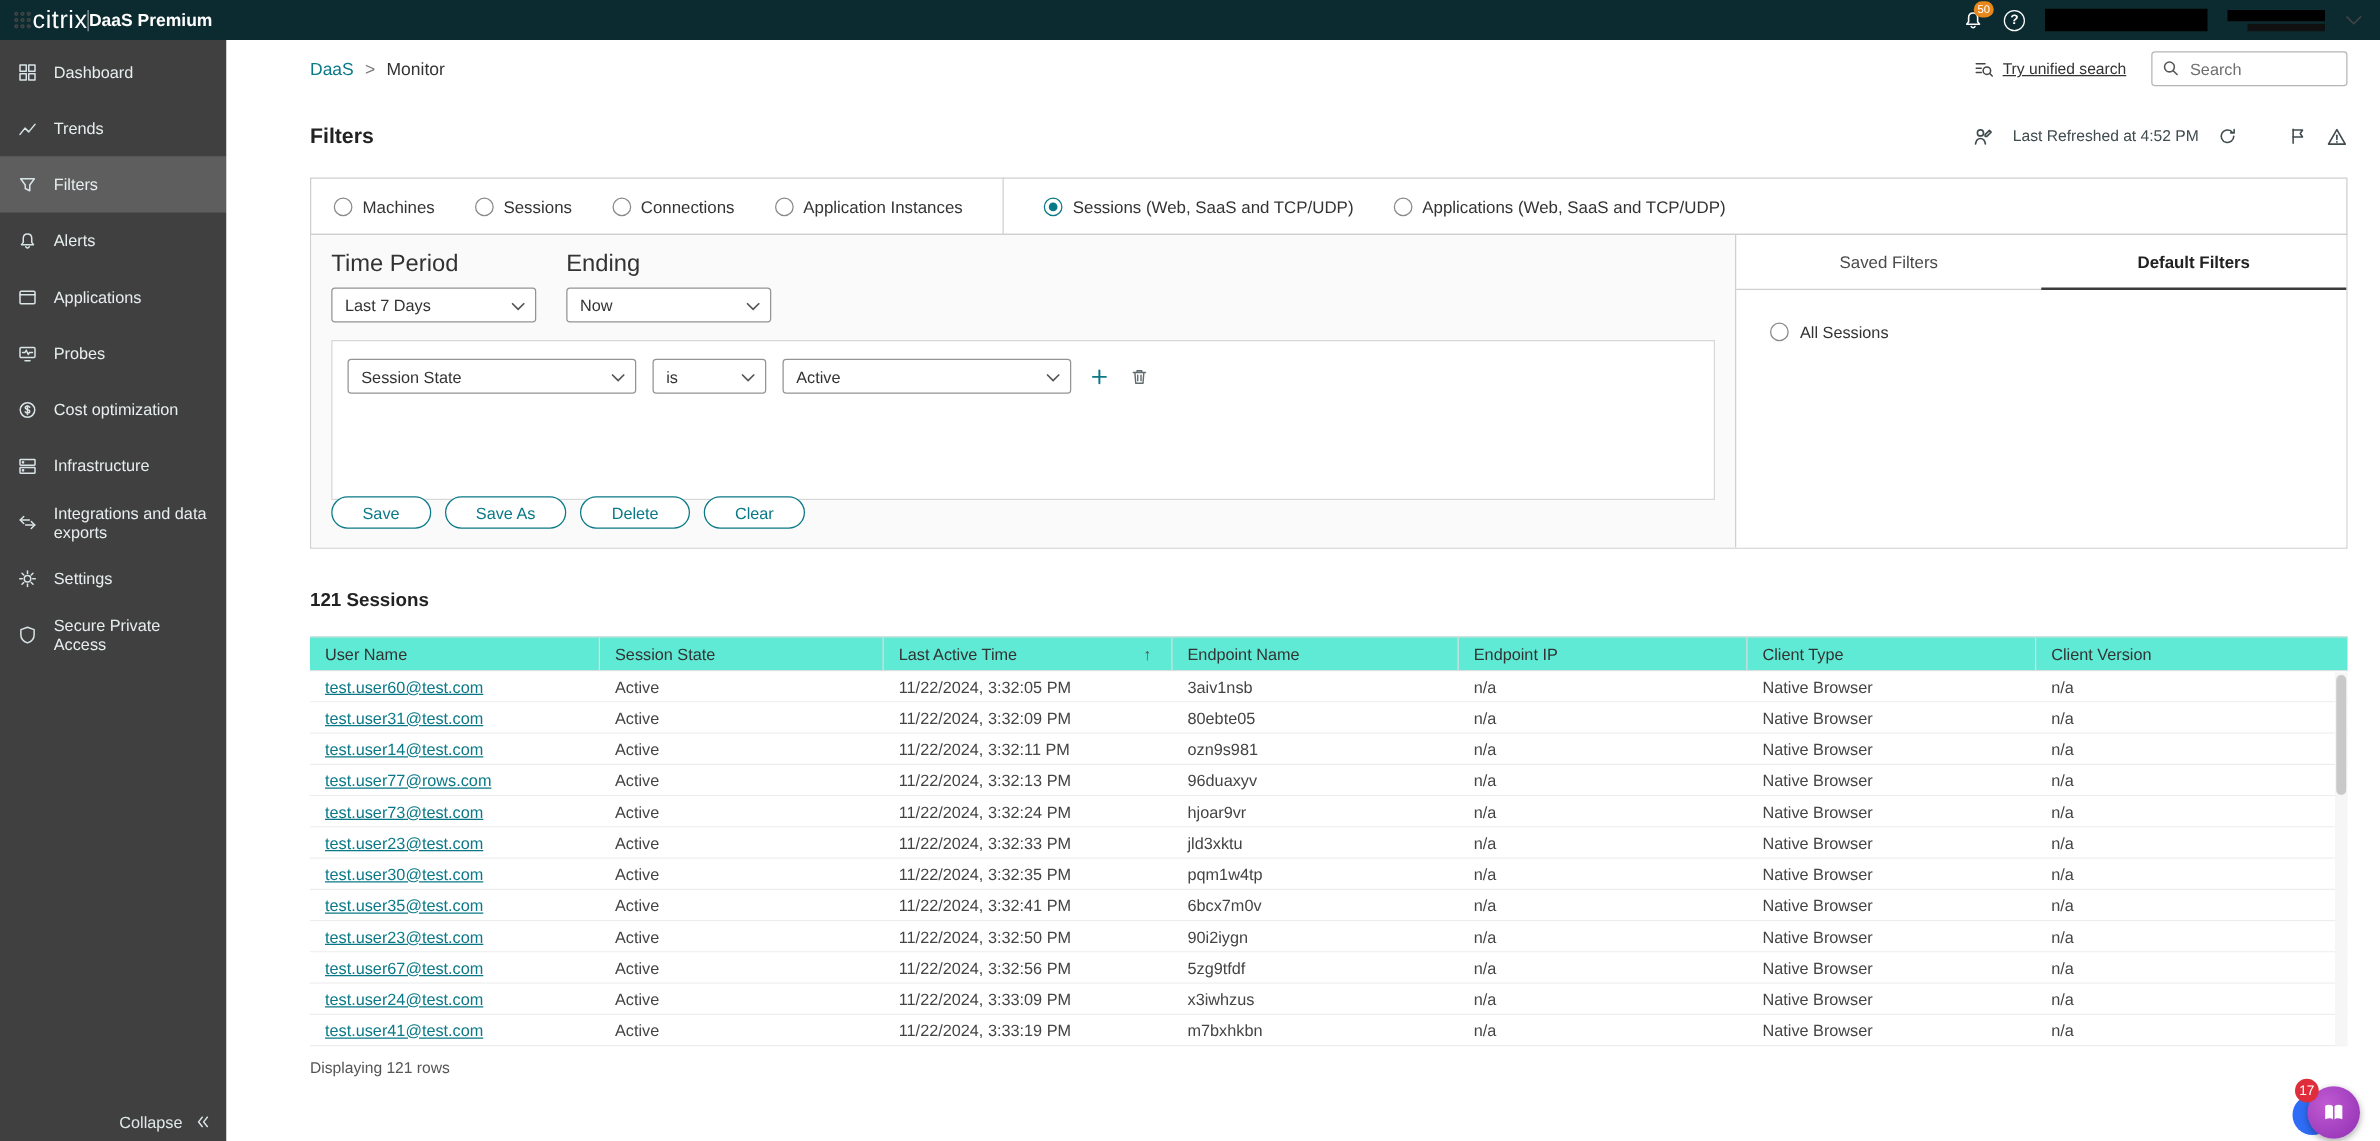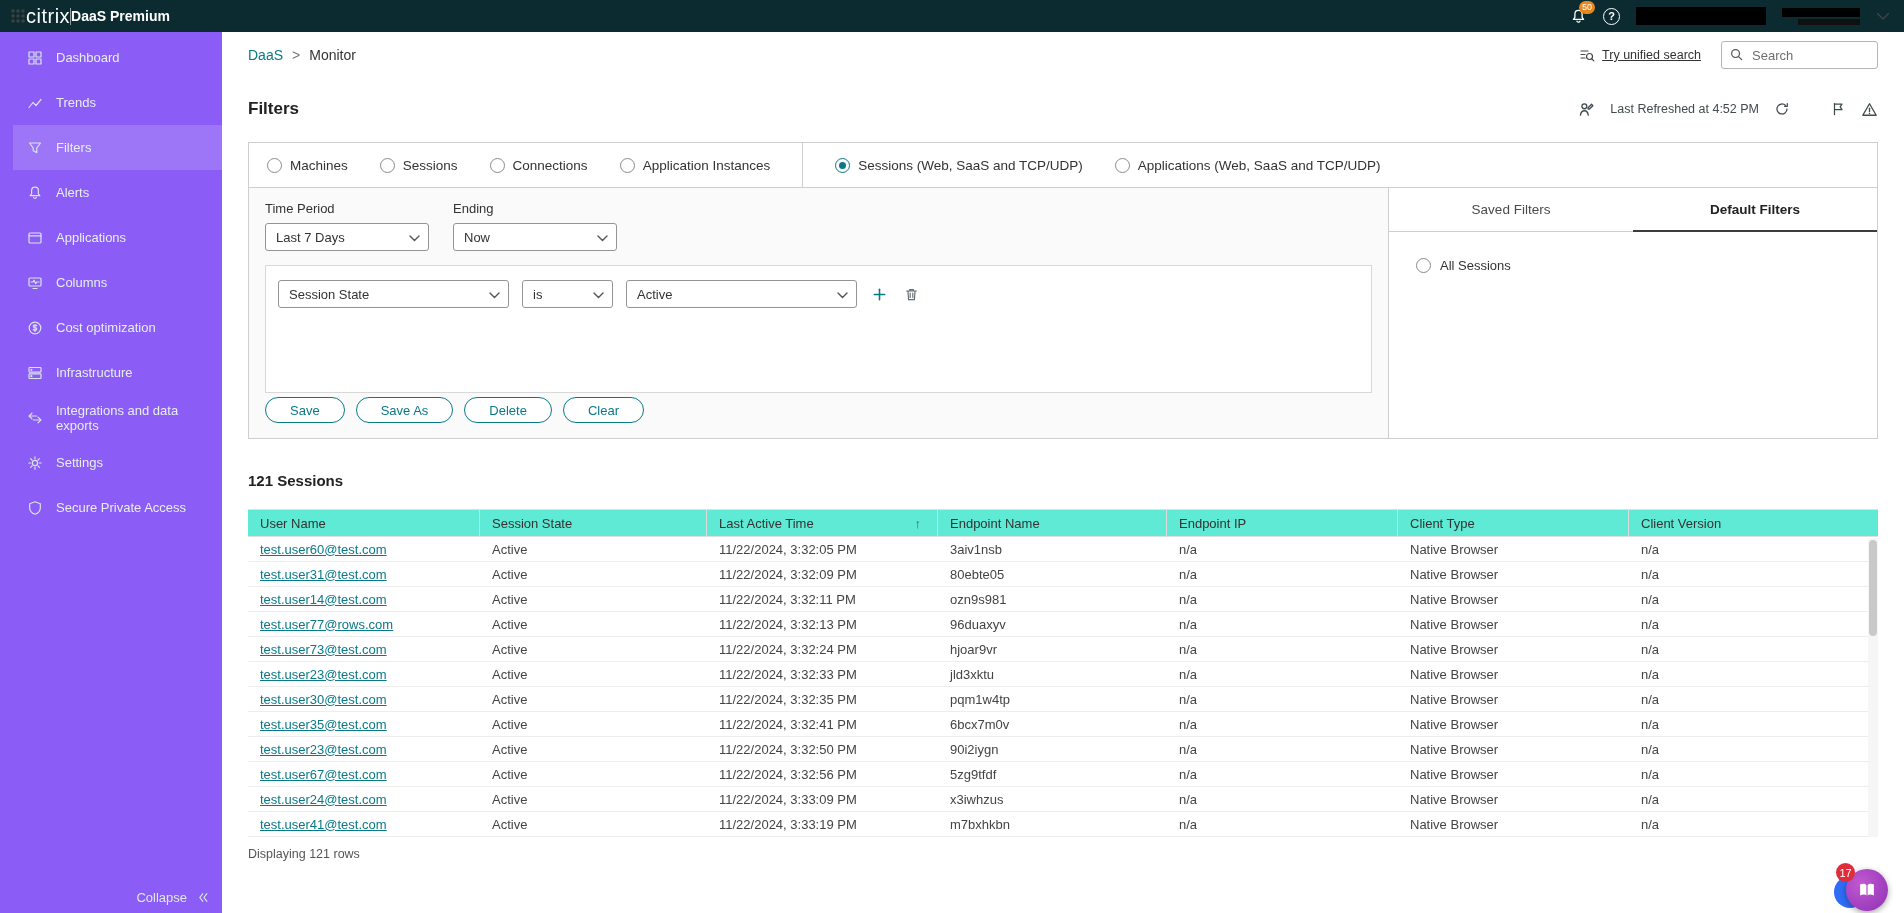--- a/index.html
+++ b/index.html
@@ -17,21 +17,21 @@
   .bell-wrap { position:relative; cursor:pointer; }
   .bell-badge { position:absolute; top:-7px; left:9px; background:#e8871a; color:#fff; font-size:9px; min-width:15px; height:13px; border-radius:7px; display:flex; align-items:center; justify-content:center; padding:0 3px; }
   .help-icon { width:17px; height:17px; border:1.4px solid #fff; border-radius:50%; display:flex; align-items:center; justify-content:center; font-size:11px; font-weight:700; cursor:pointer; }
   .help-icon::after { content:"?"; }
   .redact-a { width:130px; height:18px; background:#000; }
   .redact-stack { display:flex; flex-direction:column; gap:2px; align-items:flex-end; }
   .redact-b { width:78px; height:9px; background:#000; }
   .redact-c { width:62px; height:6px; background:#101010; }
 
   
-  .sidebar { position:absolute; top:32px; left:0; width:222px; height:881px; background:#8b5cf6; z-index:10;padding-left:13px; }
+  .sidebar { position:absolute; top:32px; left:0; width:181px; height:881px; background:#404040; z-index:10; }
   .nav { padding-top:3px; }
   .nav-item { height:45px; display:flex; align-items:center; gap:13px; padding:0 14px; color:#e7eeef; font-size:13px; cursor:pointer; }
   .nav-item.active { background:rgba(255,255,255,.16); }
   .icon16 { width:16px; height:16px; flex:none; color:#d9e4e6; }
   .icon16 svg { stroke:#d9e4e6; fill:none; stroke-width:1.2; stroke-linecap:round; stroke-linejoin:round; }
   .collapse { position:absolute; bottom:8px; right:12px; display:flex; align-items:center; gap:10px; color:#dfe8e9; font-size:13px; cursor:pointer; }
   .collapse svg { stroke:#dfe8e9; fill:none; stroke-width:1.4; }
 
   
   .content { position:absolute; top:32px; left:222px; width:1682px; height:881px; background:#fff; }
@@ -61,21 +61,21 @@
   .ropt { display:flex; align-items:center; gap:8px; cursor:pointer; white-space:nowrap; }
   .radio { width:15px; height:15px; border:1px solid #8a8a8a; border-radius:50%; position:relative; flex:none; background:#fff; }
   .radio.on { border-color:#0a7987; }
   .radio.on::after { content:""; position:absolute; inset:3px; background:#0a7987; border-radius:50%; }
   .vdiv { width:1px; height:46px; background:#cfcfcf; flex:none; }
 
   
   .filter-area { margin:-1px 26px 0; border:1px solid #cfcfcf; height:252px; display:flex; }
   .filter-left { flex:1; background:#fafafa; padding:13px 16px; position:relative; }
   .dd-row { display:flex; gap:24px; }
-  .dd-group label { display:block; font-size:13px; color:#333; margin-bottom:7px; }
+  .dd-group label { display:block; font-size:19px; color:#333; margin-bottom:7px; }
   .select { height:28px; border:1px solid #949494; border-radius:3px; background:#fff; display:flex; align-items:center; padding:0 26px 0 10px; font-size:13px; color:#333; position:relative; cursor:pointer; white-space:nowrap; }
   .select .chev { position:absolute; right:8px; top:11px; }
   .select .chev svg { stroke:#555; fill:none; stroke-width:1.4; stroke-linecap:round; }
   .w164 { width:164px; } .w231 { width:231px; } .w91 { width:91px; }
   .criteria-box { margin-top:14px; background:#fff; border:1px solid #d8d8d8; height:128px; padding:14px 12px; }
   .crit-row { display:flex; align-items:center; gap:13px; }
   .iconbtn { cursor:pointer; padding:2px; }
   .plus svg { stroke:#0a7987; stroke-width:1.7; stroke-linecap:round; }
   .trash svg { stroke:#5f6b6d; fill:none; stroke-width:1.2; stroke-linecap:round; stroke-linejoin:round; }
   .btn-row { position:absolute; bottom:15px; left:16px; display:flex; gap:11px; }
@@ -210,21 +210,21 @@
       <span>Applications</span>
     </div>
     <div class="nav-item">
       <span class="icon16">
           <svg width="16" height="16" viewBox="0 0 16 16">
             <rect x="2" y="3" width="12" height="8" rx="1"></rect>
             <polyline points="4,7 6,7 7,5.2 8.6,8.6 9.6,7 12,7"></polyline>
             <line x1="6" y1="13.5" x2="10" y2="13.5"></line>
           </svg>
         </span>
-      <span>Columns</span>
+      <span>Probes</span>
     </div>
     <div class="nav-item">
       <span class="icon16">
           <svg width="16" height="16" viewBox="0 0 16 16">
             <circle cx="8" cy="8" r="5.8"></circle>
             <path d="M8 4.5v7M9.8 5.8c-.4-.6-1-1-1.8-1-1 0-1.8.6-1.8 1.4 0 .9.8 1.2 1.8 1.4 1 .2 1.8.5 1.8 1.4 0 .8-.8 1.4-1.8 1.4-.8 0-1.4-.4-1.8-1"></path>
           </svg>
         </span>
       <span>Cost optimization</span>
     </div>

